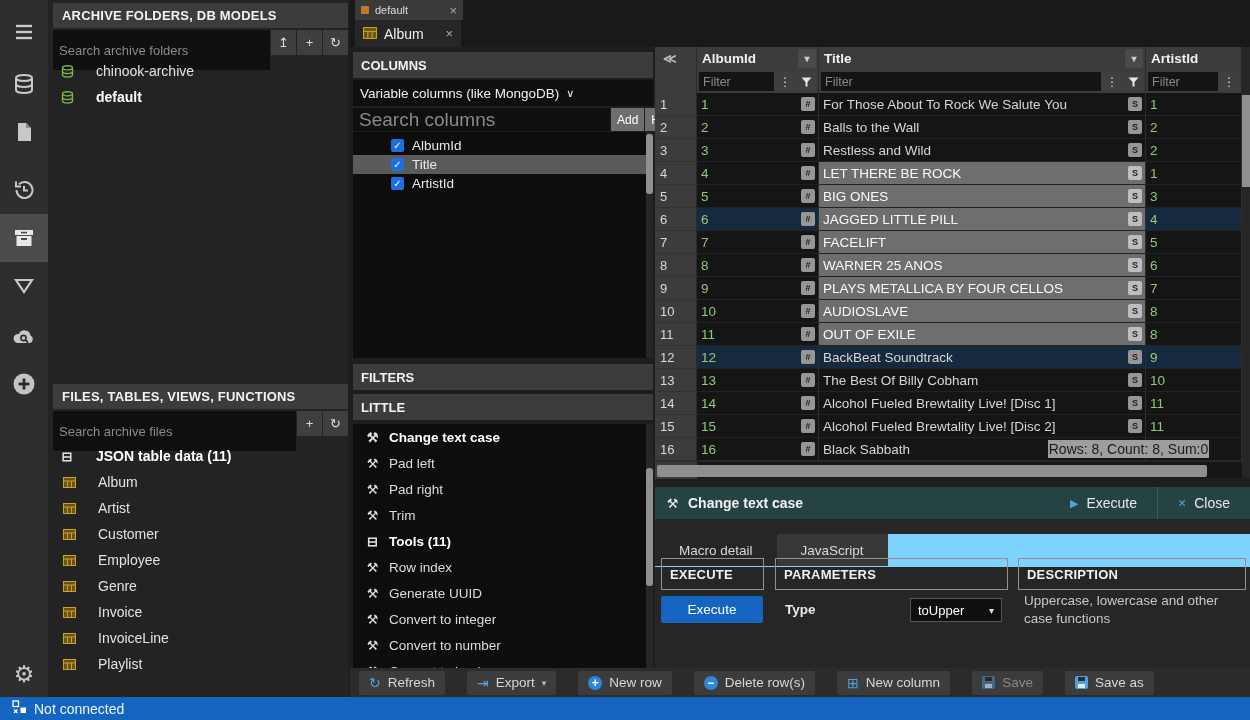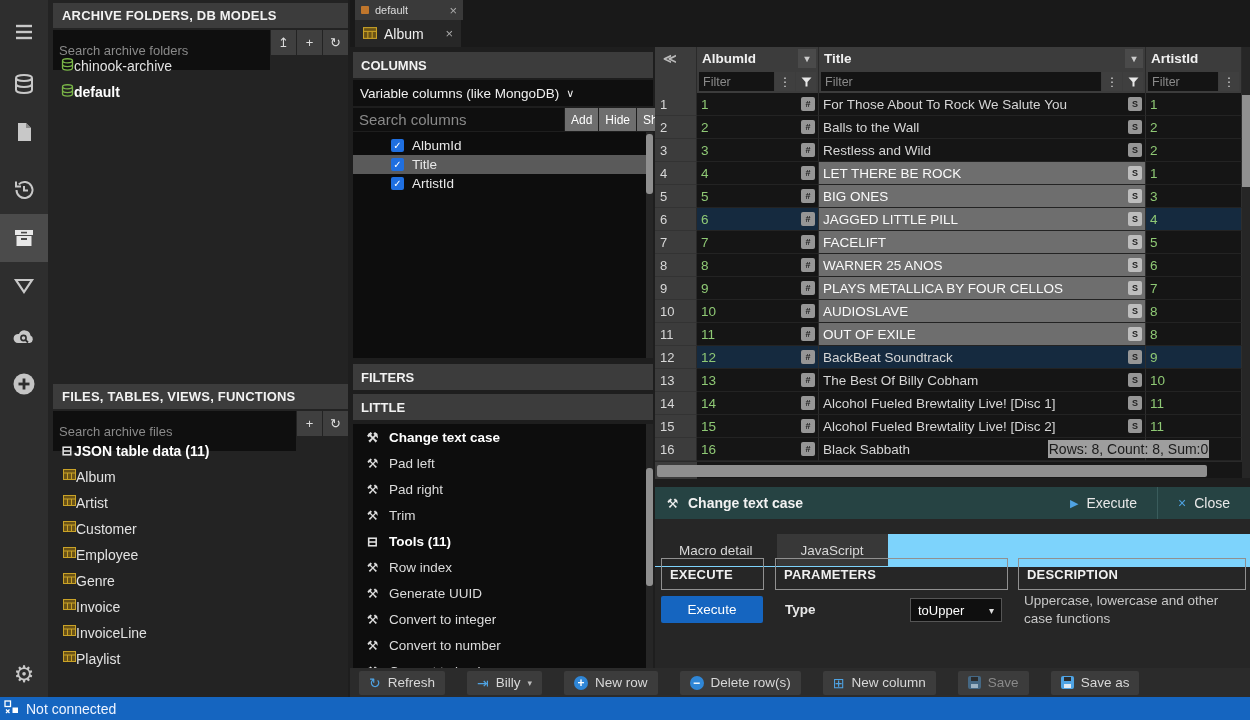--- a/index.html
+++ b/index.html
@@ -18,21 +18,21 @@
   
   #leftpanel{left:48px;top:0;width:300px;height:697px;background:#232323}
   .panel-header{position:absolute;left:5px;right:0;height:25px;background:#3c3c3c;color:#f2f2f2;
     font-weight:bold;font-size:13px;display:flex;align-items:center;padding-left:9px;letter-spacing:.2px}
   .searchrow{position:absolute;left:5px;right:0;height:40px;display:flex;gap:1px}
   .searchrow input{flex:1;background:#0f0f0f;border:none;outline:none;color:#ddd;font-size:13px;
     padding:0 6px;font-family:"Liberation Sans",sans-serif}
   .searchrow input::placeholder{color:#8a8a8a}
   .sq-btn{width:25px;height:25px;background:#3f3f3f;color:#ddd;display:flex;align-items:center;
     justify-content:center;font-size:13px;cursor:pointer}
-  .tree-item{display:flex;align-items:flex-start;height:26px;gap:0;padding-left:12px;font-size:14px;color:#e2e2e2}
+  .tree-item{display:flex;align-items:center;height:26px;gap:22px;padding-left:12px;font-size:14px;color:#e2e2e2}
   .tree-item.bold{font-weight:bold;color:#fff}
   .tree-icon{width:14px;display:flex;justify-content:center;flex:none}
   .group-glyph{color:#e0e0e0;font-size:13px}
   #archive-items{left:0;right:0;top:58px}
   #files-list{left:0;right:0;top:443px;bottom:0;overflow:hidden}
 
   
   #midpanel{left:350px;top:0;width:305px;height:668px}
   #topstrip{left:350px;top:0;width:900px;height:47px;background:#191919}
   .tab-sm{position:absolute;left:5px;top:0;width:108px;height:20px;background:#3a3a3a;display:flex;
@@ -40,21 +40,21 @@
   .tab-sm .sq{width:8px;height:8px;background:#c0762c;border-radius:1px;flex:none}
   .tab-main{position:absolute;left:5px;top:20px;width:106px;height:27px;background:#272727;display:flex;
     align-items:center;gap:7px;padding:0 8px;font-size:14px;color:#eee}
   .close-x{margin-left:auto;color:#aaa;font-size:13px;cursor:pointer}
   .mid-header{position:absolute;left:3px;width:300px;height:26px;background:#3c3c3c;color:#f2f2f2;
     font-weight:bold;display:flex;align-items:center;padding-left:8px}
   #mode-row{position:absolute;left:3px;top:80px;width:300px;height:26px;background:#0f0f0f;color:#f0f0f0;
     display:flex;align-items:center;padding-left:7px;gap:7px;font-size:13.5px;cursor:pointer}
   #colsearch-row{position:absolute;left:3px;top:108px;width:300px;height:23px;display:flex}
   #colsearch-row input{flex:1;background:#0f0f0f;border:none;outline:none;color:#0ea5e9;padding:0 6px;
-    font-family:"Liberation Sans",sans-serif;font-size:15px}
+    font-family:"Liberation Sans",sans-serif;font-size:19px}
   #colsearch-row input::placeholder{color:#8a8a8a}
   .mini-btn{background:#6e6e6e;color:#fff;font-size:12px;padding:0 6px;display:flex;align-items:center;
     margin-left:1px;cursor:pointer}
   #cols-list{position:absolute;left:3px;top:132px;width:300px;height:226px;background:#0d0d0d;padding-top:4px}
   .colrow{display:flex;align-items:center;height:19px;gap:8px;padding-left:38px;font-size:13.5px;color:#e8e8e8}
   .colrow.hl{background:#5a5a5a}
   .cb{width:13px;height:13px;background:#1f6fe0;border-radius:2px;color:#fff;font-size:10px;line-height:13px;
     text-align:center;flex:none;cursor:pointer}
   .vscroll{position:absolute;right:0;top:0;width:7px;background:#262626}
   .vthumb{position:absolute;right:0;width:7px;background:#8f8f8f;border-radius:3px}
@@ -131,21 +131,21 @@
     display:flex;align-items:center;justify-content:center}
   .floppy{width:13px;height:13px;background:#4fa3e3;border-radius:2px;position:relative}
   .floppy::before{content:"";position:absolute;left:3px;top:1px;width:7px;height:4px;background:#2b2b2b}
   .floppy::after{content:"";position:absolute;left:3px;bottom:1px;width:7px;height:4px;background:#dfe9f2}
   .tb-btn.disabled{color:#8a8a8a}
   .tb-btn.disabled .floppy{background:#456884}
   .tb-btn.disabled .floppy::after{background:#9db3c4}
 
   
   #statusbar{left:0;top:697px;width:1250px;height:23px;background:#1565c0;display:flex;align-items:center;
-    gap:7px;padding-left:4px;color:#eef4ff;font-size:14px}
+    gap:7px;padding-left:12px;color:#eef4ff;font-size:14px}
 </style>
 </head>
 <body>
 
 <div id="app">
 
   <div id="iconbar" class="abs">
     <div class="ibar-item" style="top:10px">
       <svg width="24" height="24" viewBox="0 0 24 24">
           <g stroke="#c8c8c8" stroke-width="2.4">
@@ -798,21 +798,21 @@
     <div id="desc-text">Uppercase, lowercase and other case functions</div>
   </div>
 
   <div id="toolbar" class="abs">
     <div class="tb-btn">
       <span class="tb-ic">↻</span>
       <span>Refresh</span>
     </div>
     <div class="tb-btn">
       <span class="tb-ic">⇥</span>
-      <span>Billy</span>
+      <span>Export</span>
       <span style="font-size:9px;color:#bbb">▾</span>
     </div>
     <div class="tb-btn">
       <span class="circ">+</span>
       <span>New row</span>
     </div>
     <div class="tb-btn">
       <span class="circ">−</span>
       <span>Delete row(s)</span>
     </div>

